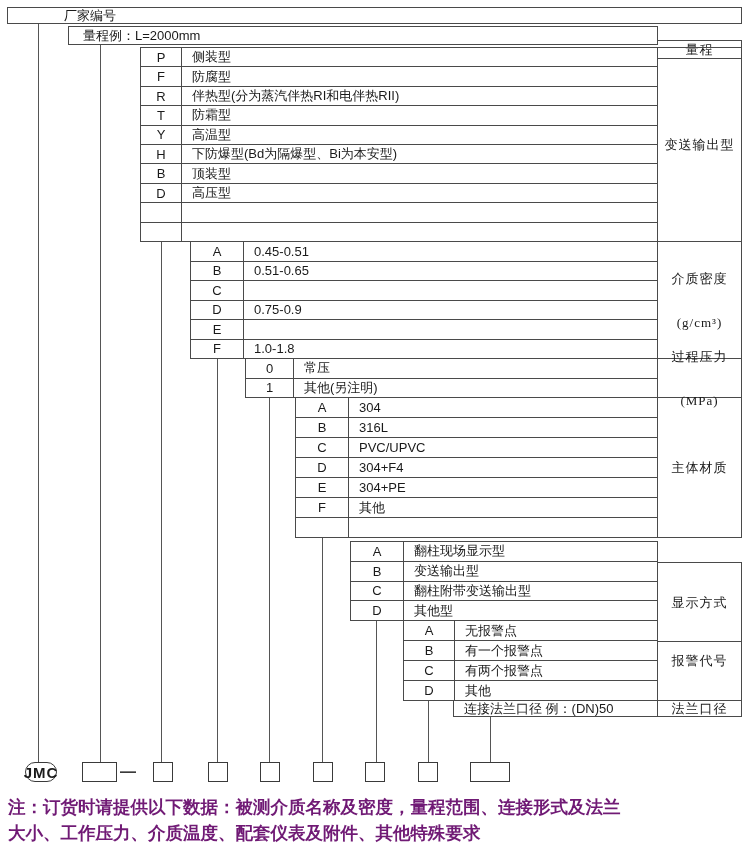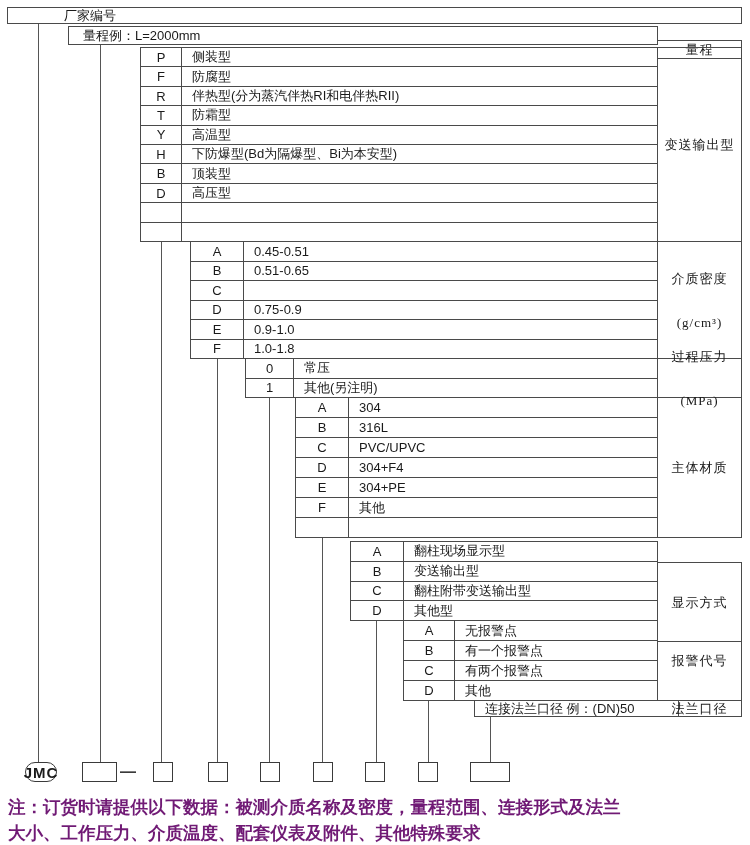--- a/index.html
+++ b/index.html
@@ -111,21 +111,20 @@
       </div>
     <div class="r">
         <div class="c" style="width:52px;">C</div>
       </div>
     <div class="r">
         <div class="c" style="width:52px;">D</div>
         <div class="d">0.75-0.9</div>
       </div>
     <div class="r">
         <div class="c" style="width:52px;">E</div>
-        <div class="d">0.9-1.0</div>
       </div>
     <div class="r">
         <div class="c" style="width:52px;">F</div>
         <div class="d">1.0-1.8</div>
       </div>
   </div>
   <div class="lbl noTop" style="top:242px;height:117px;">
     <span>介质密度</span>
     <span>(g/cm³)</span>
   </div>
@@ -210,21 +209,21 @@
         <div class="c" style="width:50px;">C</div>
         <div class="d">有两个报警点</div>
       </div>
     <div class="r">
         <div class="c" style="width:50px;">D</div>
         <div class="d">其他</div>
       </div>
   </div>
   <div class="lbl noTop" style="top:621px;height:80px;">报警代号</div>
 
-  <div class="cell" style="left:453px;top:701px;width:205px;height:16px;border-top:none;margin-left:21px;">
+  <div class="cell" style="left:453px;top:701px;width:205px;height:16px;border-top:none;">
     <span style="padding-left:10px;">连接法兰口径 例：(DN)50</span>
   </div>
   <div class="lbl noTop" style="top:701px;height:16px;">法兰口径</div>
 
   <div class="vl" style="left:38px;top:24px;height:739px;"></div>
   <div class="vl" style="left:100px;top:45px;height:718px;"></div>
   <div class="vl" style="left:161px;top:242px;height:521px;"></div>
   <div class="vl" style="left:217px;top:359px;height:404px;"></div>
   <div class="vl" style="left:269px;top:398px;height:365px;"></div>
   <div class="vl" style="left:322px;top:538px;height:225px;"></div>

